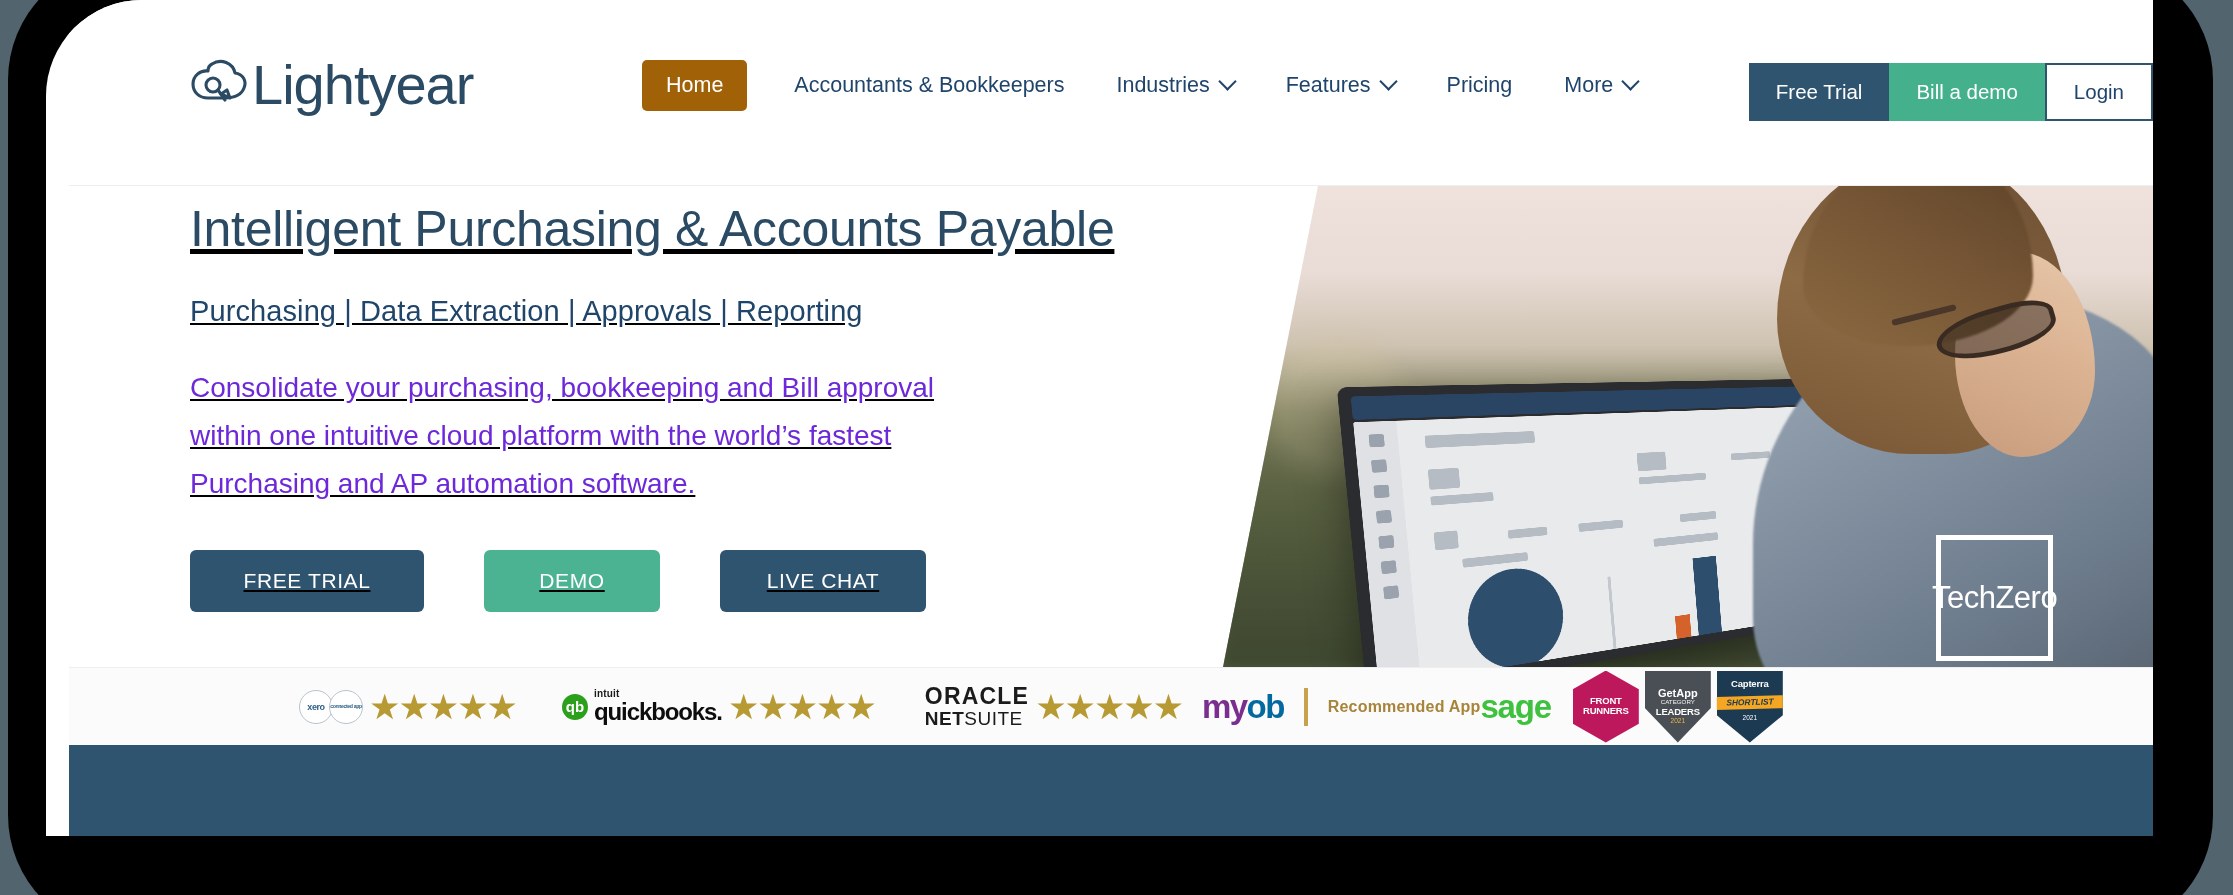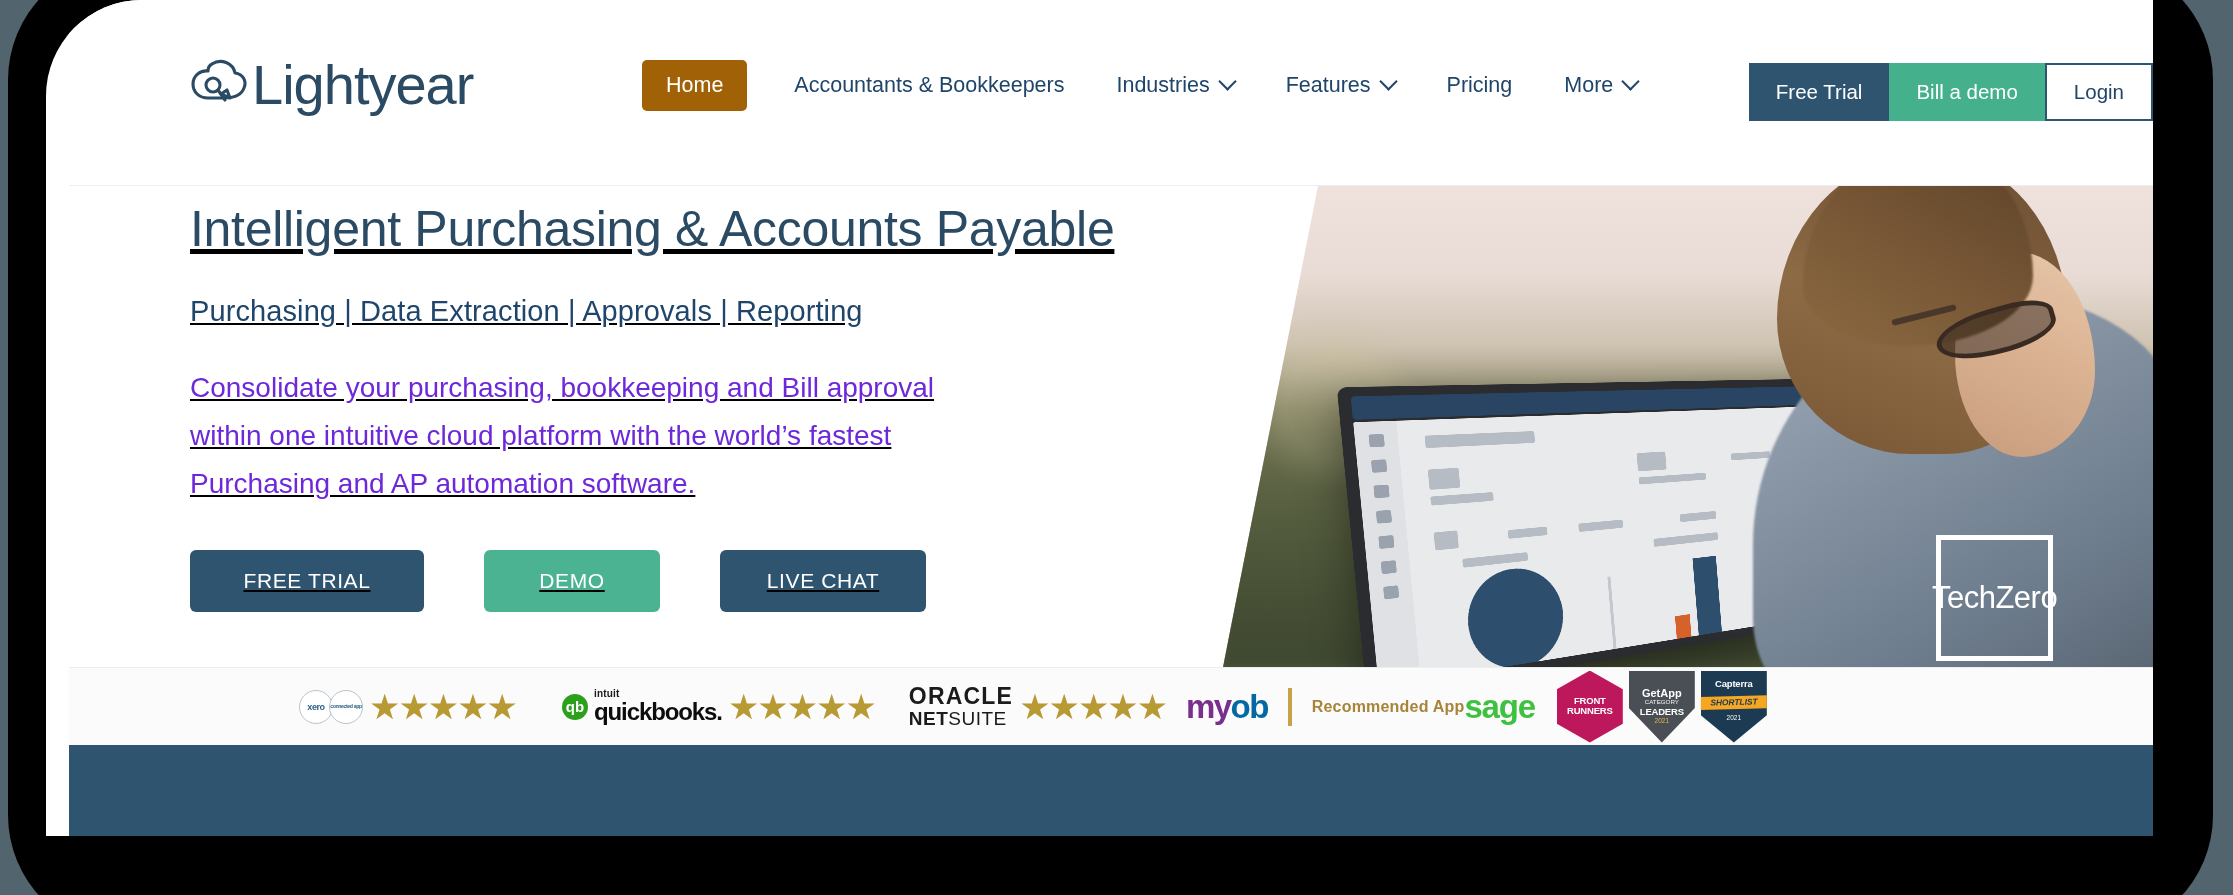--- a/index.html
+++ b/index.html
@@ -358,21 +358,21 @@
     background: #2ca01c; color: #fff;
     display:flex; align-items:center; justify-content:center;
     font-size: 15px; font-weight: bold;
     margin-right: 6px;
   }
   .qb-txt { line-height: 1; }
   .qb-intuit { font-size: 10px; color: #1a1a1a; font-weight: bold; letter-spacing:.2px;}
   .qb-name { font-size: 24px; color: #0d0d0d; font-weight: bold; letter-spacing: -1.1px; margin-top:1px;}
 
   
-  .ons { line-height: 1.08; }
+  .ons { line-height: 1.08; margin-left: 16px; }
   .ons-1 { font-size: 23px; font-weight: bold; color: #1b1b1b; letter-spacing: 1.2px; }
   .ons-2 { font-size: 19px; color: #1b1b1b; letter-spacing: .5px; }
   .ons-2 b { font-weight: 800; }
 
   
   .myob-wrap { display:flex; align-items:center; margin-left: 20px; }
   .myob { font-size: 33px; font-weight: bold; letter-spacing: -1.6px; line-height:1; }
   .myob .p { color: #7a2f8e; }
   .myob .k { color: #0369a1; }
   .myob-div { width: 4px; height: 38px; background: #c7a24a; margin: 0 20px; }

